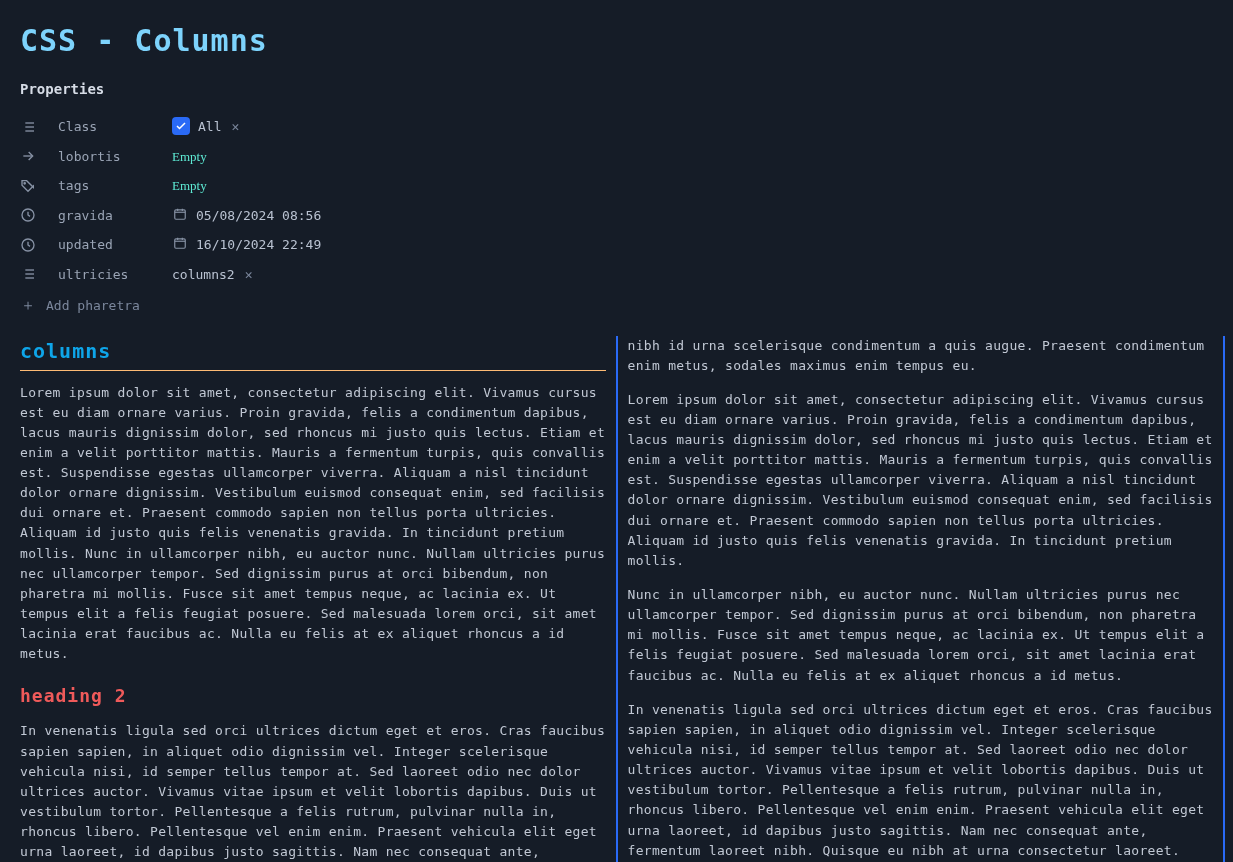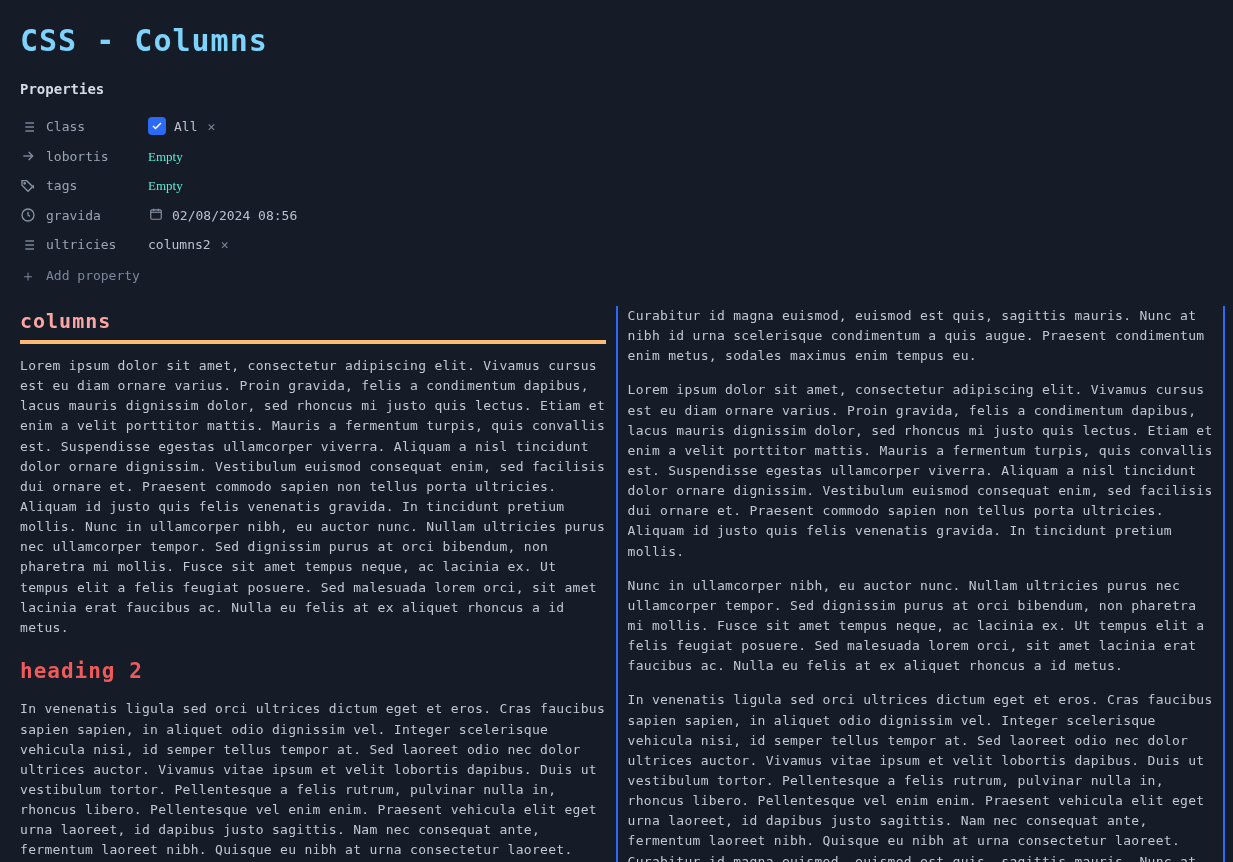--- a/index.html
+++ b/index.html
@@ -24,21 +24,21 @@
   .props-head {
     color: #d6dce6;
     font-weight: 700;
     font-size: 14px;
     margin-bottom: 12px;
   }
   .props { margin-bottom: 14px; }
   .prop-row {
     display: flex;
     align-items: center;
-    gap: 10px;
+    gap: 22px;
     padding: 5px 0;
     font-size: 13px;
     color: #a7b0c0;
   }
   .picon {
     width: 16px; height:16px;
     display:inline-flex; align-items:center; justify-content:center;
     color:#8792a5;
   }
   .picon svg { width:16px; height:16px; }
@@ -57,25 +57,25 @@
   
   
   .cols {
     column-count: 2;
     column-gap: 22px;
     column-rule: 2px solid #2a6af6;
     height: 572px;
     margin-top: 6px;
   }
   .cols h1.sec {
-    color:#fca5a5; font-size:20px; font-weight:600; letter-spacing:1px;
-    border-bottom:4px solid #fdba74; padding-bottom:4px; margin-bottom:12px;
+    color:#0ea5e9; font-size:20px; font-weight:600; letter-spacing:1px;
+    border-bottom:1px solid #fdba74; padding-bottom:4px; margin-bottom:12px;
   }
   .cols h2.sec {
-    color:#ef5a5a; font-size:21px; font-weight:600; letter-spacing:1px;
+    color:#ef5a5a; font-size:18px; font-weight:600; letter-spacing:1px;
     margin: 18px 0 12px 0;
   }
   .cols p { margin-bottom: 14px; font-size:13px; letter-spacing:.3px; line-height:1.55;}
   .cols .no-mb { margin-bottom:0;}
 </style>
 </head>
 <body>
 
 <div class="page-title">CSS - Columns</div>
 
@@ -142,24 +142,44 @@
     <span class="plabel">gravida</span>
     <span class="pval">
       <span class="picon dateico">
         <svg viewBox="0 0 24 24" fill="none" stroke="currentColor" stroke-width="2">
             <rect x="3" y="5" width="18" height="16" rx="2"></rect>
             <line x1="3" y1="9" x2="21" y2="9"></line>
             <line x1="8" y1="3" x2="8" y2="7"></line>
             <line x1="16" y1="3" x2="16" y2="7"></line>
           </svg>
       </span>
-      <span>02/08/2024 08:56</span>
-    </span>
-  </div>
-
+      <span>05/08/2024 08:56</span>
+    </span>
+  </div>
+
+  <div class="prop-row">
+    <span class="picon">
+      <svg viewBox="0 0 24 24" fill="none" stroke="currentColor" stroke-width="2">
+          <circle cx="12" cy="12" r="9"></circle>
+          <polyline points="12 7 12 12 15 14"></polyline>
+        </svg>
+    </span>
+    <span class="plabel">updated</span>
+    <span class="pval">
+      <span class="picon dateico">
+        <svg viewBox="0 0 24 24" fill="none" stroke="currentColor" stroke-width="2">
+            <rect x="3" y="5" width="18" height="16" rx="2"></rect>
+            <line x1="3" y1="9" x2="21" y2="9"></line>
+            <line x1="8" y1="3" x2="8" y2="7"></line>
+            <line x1="16" y1="3" x2="16" y2="7"></line>
+          </svg>
+      </span>
+      <span>16/10/2024 22:49</span>
+    </span>
+  </div>
 
   <div class="prop-row">
     <span class="picon">
       <svg viewBox="0 0 24 24" fill="none" stroke="currentColor" stroke-width="2">
           <line x1="8" y1="6" x2="21" y2="6"></line>
           <line x1="8" y1="12" x2="21" y2="12"></line>
           <line x1="8" y1="18" x2="21" y2="18"></line>
           <line x1="3" y1="6" x2="3.01" y2="6"></line>
           <line x1="3" y1="12" x2="3.01" y2="12"></line>
           <line x1="3" y1="18" x2="3.01" y2="18"></line>
@@ -167,21 +187,21 @@
     </span>
     <span class="plabel">ultricies</span>
     <span class="pval">
       <span>columns2</span>
       <span class="pill-x">✕</span>
     </span>
   </div>
 
   <div class="prop-row add-prop">
     <span class="plus">＋</span>
-    <span>Add property</span>
+    <span>Add pharetra</span>
   </div>
 </div>
 
 <div class="cols">
   <h1 class="sec">columns</h1>
   <p>Lorem ipsum dolor sit amet, consectetur adipiscing elit. Vivamus cursus est eu diam ornare varius. Proin gravida, felis a condimentum dapibus, lacus mauris dignissim dolor, sed rhoncus mi justo quis lectus. Etiam et enim a velit porttitor mattis. Mauris a fermentum turpis, quis convallis est. Suspendisse egestas ullamcorper viverra. Aliquam a nisl tincidunt dolor ornare dignissim. Vestibulum euismod consequat enim, sed facilisis dui ornare et. Praesent commodo sapien non tellus porta ultricies. Aliquam id justo quis felis venenatis gravida. In tincidunt pretium mollis. Nunc in ullamcorper nibh, eu auctor nunc. Nullam ultricies purus nec ullamcorper tempor. Sed dignissim purus at orci bibendum, non pharetra mi mollis. Fusce sit amet tempus neque, ac lacinia ex. Ut tempus elit a felis feugiat posuere. Sed malesuada lorem orci, sit amet lacinia erat faucibus ac. Nulla eu felis at ex aliquet rhoncus a id metus.</p>
   <h2 class="sec">heading 2</h2>
   <p>In venenatis ligula sed orci ultrices dictum eget et eros. Cras faucibus sapien sapien, in aliquet odio dignissim vel. Integer scelerisque vehicula nisi, id semper tellus tempor at. Sed laoreet odio nec dolor ultrices auctor. Vivamus vitae ipsum et velit lobortis dapibus. Duis ut vestibulum tortor. Pellentesque a felis rutrum, pulvinar nulla in, rhoncus libero. Pellentesque vel enim enim. Praesent vehicula elit eget urna laoreet, id dapibus justo sagittis. Nam nec consequat ante, fermentum laoreet nibh. Quisque eu nibh at urna consectetur laoreet. Curabitur id magna euismod, euismod est quis, sagittis mauris. Nunc at nibh id urna scelerisque condimentum a quis augue. Praesent condimentum enim metus, sodales maximus enim tempus eu.</p>
   <p>Lorem ipsum dolor sit amet, consectetur adipiscing elit. Vivamus cursus est eu diam ornare varius. Proin gravida, felis a condimentum dapibus, lacus mauris dignissim dolor, sed rhoncus mi justo quis lectus. Etiam et enim a velit porttitor mattis. Mauris a fermentum turpis, quis convallis est. Suspendisse egestas ullamcorper viverra. Aliquam a nisl tincidunt dolor ornare dignissim. Vestibulum euismod consequat enim, sed facilisis dui ornare et. Praesent commodo sapien non tellus porta ultricies. Aliquam id justo quis felis venenatis gravida. In tincidunt pretium mollis.</p>
   <p>Nunc in ullamcorper nibh, eu auctor nunc. Nullam ultricies purus nec ullamcorper tempor. Sed dignissim purus at orci bibendum, non pharetra mi mollis. Fusce sit amet tempus neque, ac lacinia ex. Ut tempus elit a felis feugiat posuere. Sed malesuada lorem orci, sit amet lacinia erat faucibus ac. Nulla eu felis at ex aliquet rhoncus a id metus.</p>

